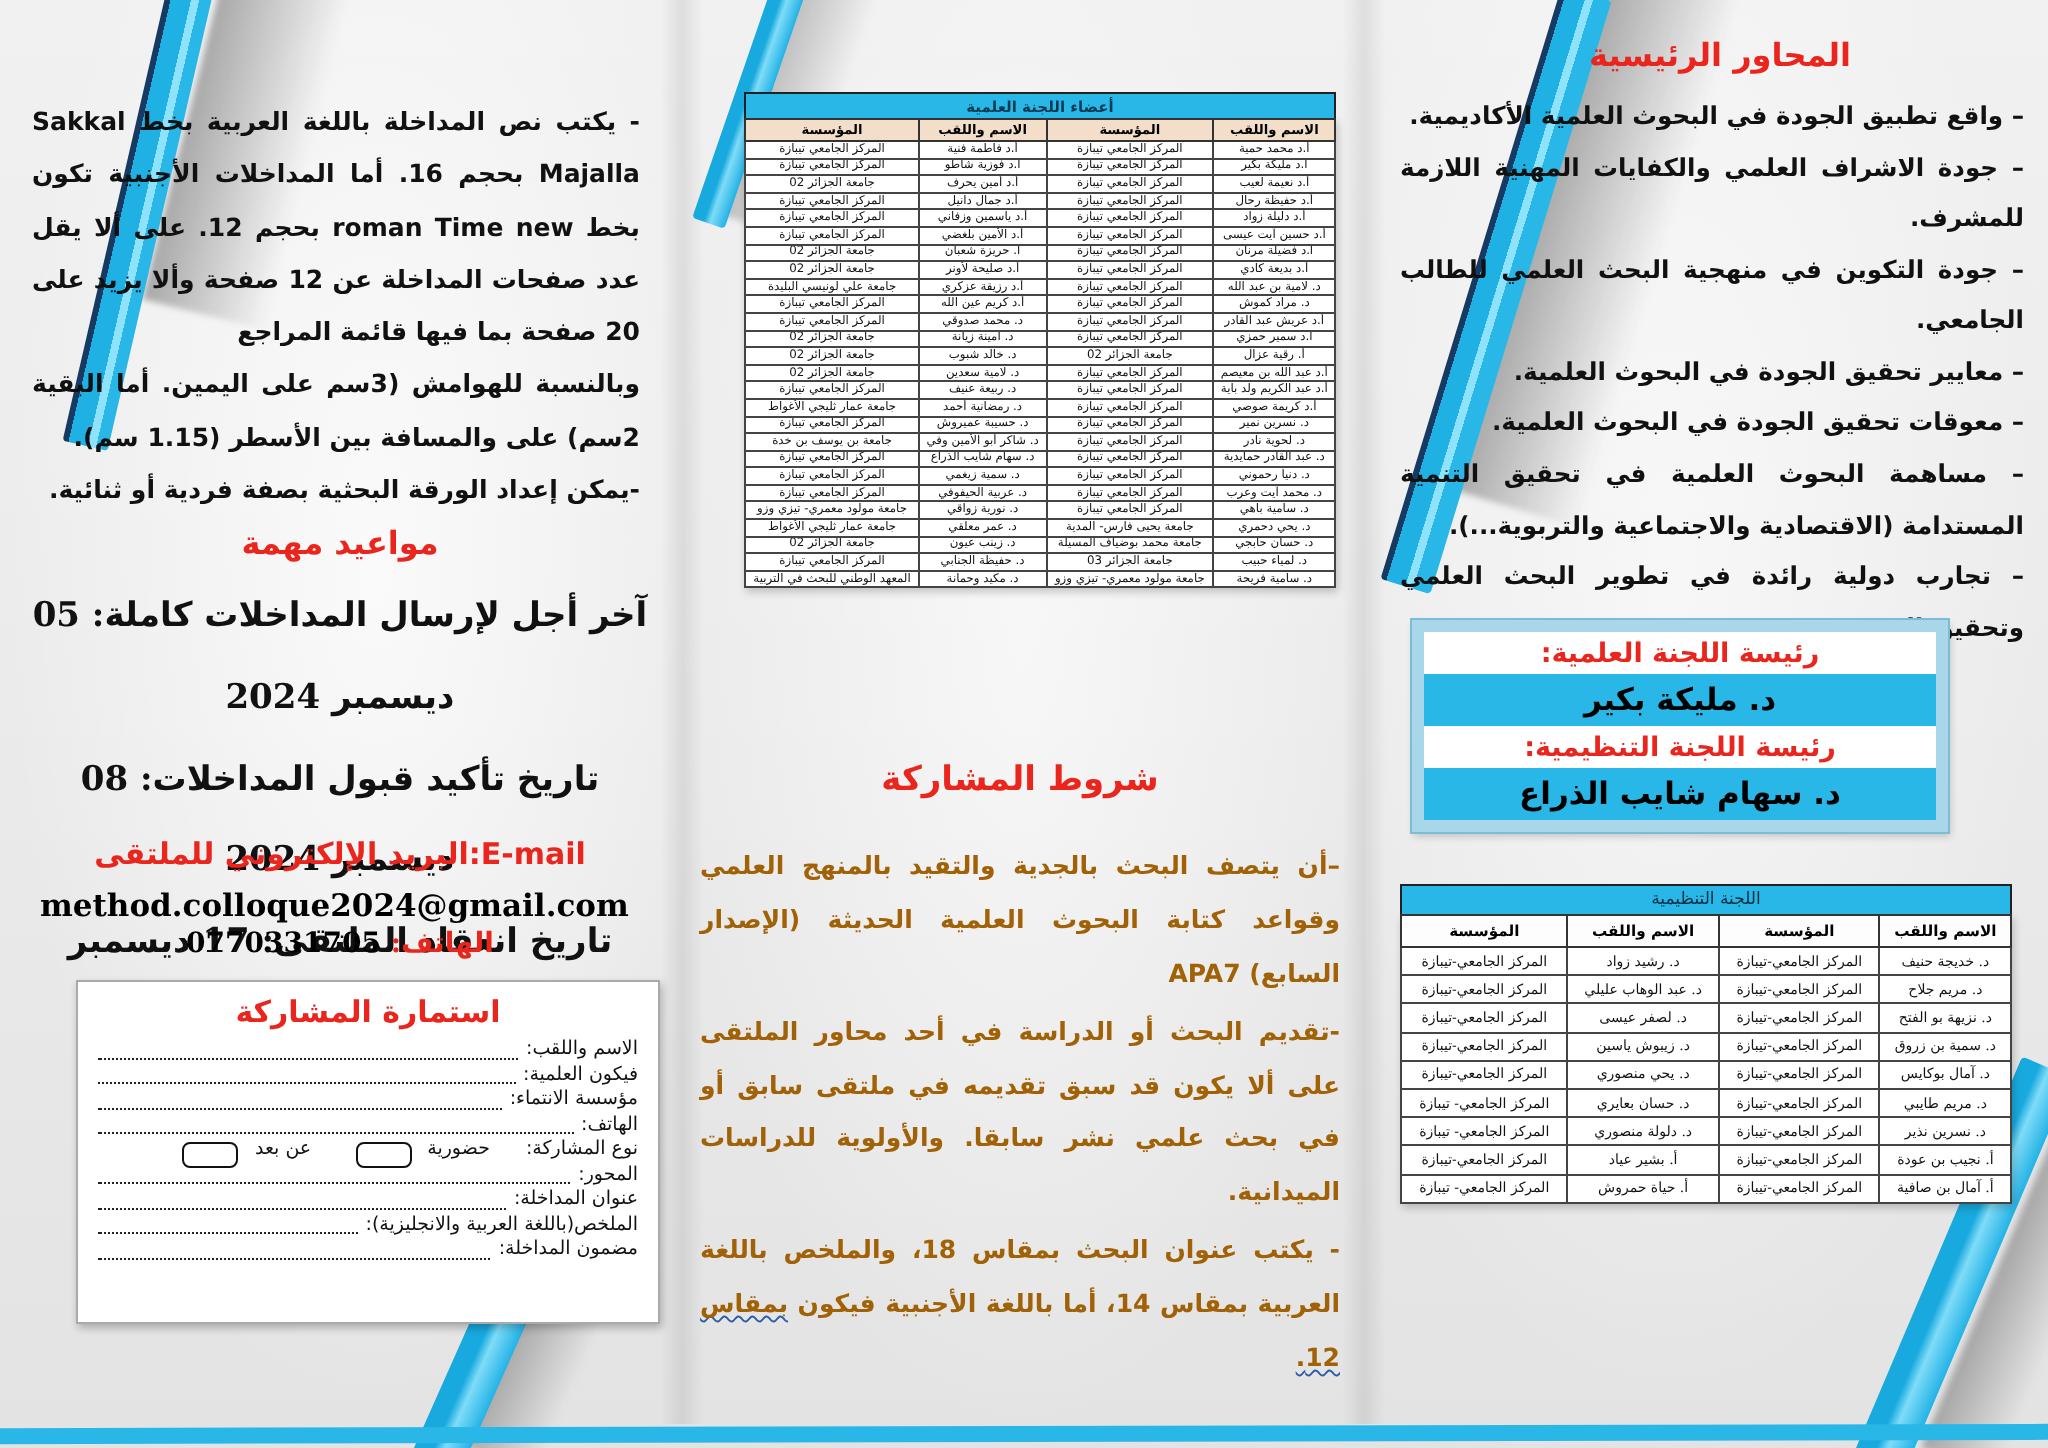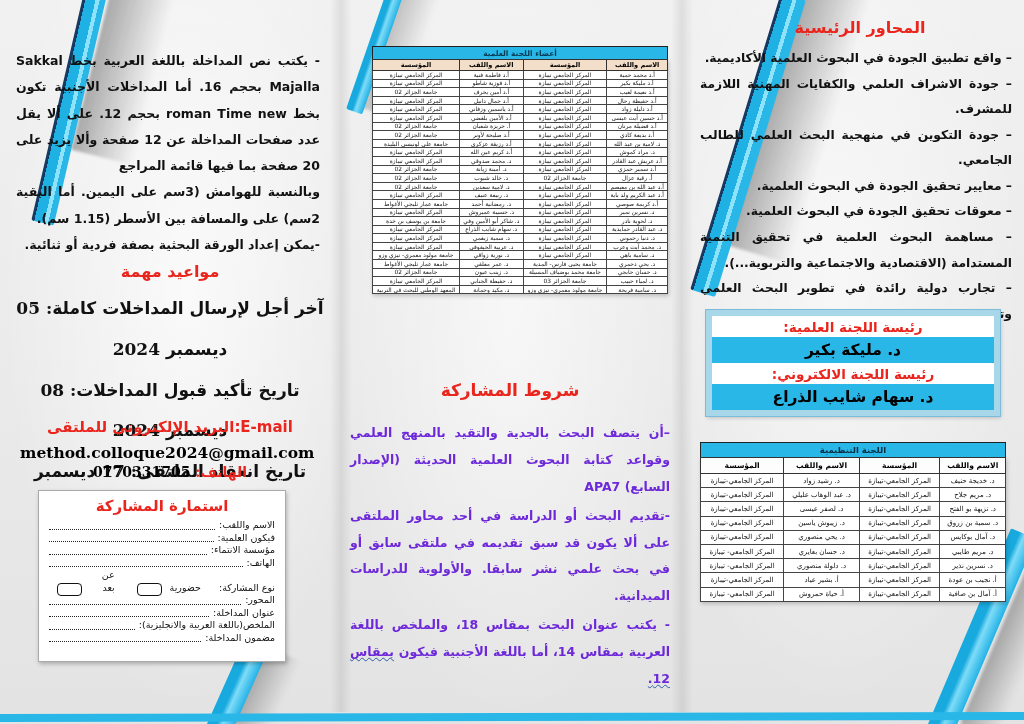--- a/index.html
+++ b/index.html
@@ -29,58 +29,58 @@
     font-size:12.5px;font-weight:bold;line-height:2.1;color:#111;}
   #guidelines p{margin:0;}
   #dates-title{position:absolute;left:60px;top:262px;width:220px;font-size:16px;}
   #dates{position:absolute;left:10px;top:288px;width:320px;direction:rtl;text-align:center;
     font-family:"DejaVu Serif","DejaVu Sans",serif;font-size:17px;font-weight:bold;line-height:2.4;color:#111;}
   #email-title{position:absolute;left:20px;top:418px;width:300px;font-size:15px;}
   #email-addr{position:absolute;left:20px;top:443px;width:300px;text-align:left;
     font-family:"DejaVu Serif","DejaVu Sans",serif;font-weight:bold;font-size:15.5px;color:#000;}
   #phone-line{position:absolute;left:20px;top:464px;width:300px;text-align:center;direction:rtl;
     font-size:14px;font-weight:bold;font-family:"DejaVu Serif","DejaVu Sans",serif;}
-  #form-box{position:absolute;left:38px;top:490px;width:248px;height:172px;background:#fff;
+  #form-box{position:absolute;left:38px;top:490px;width:292px;height:172px;background:#fff;
     border:1px solid #aaa;box-shadow:1px 2px 4px rgba(0,0,0,.25);padding:4px 10px 0 10px;box-sizing:border-box;}
   #form-title{font-size:15px;margin:2px 0 4px 0;}
   .f-row{display:flex;align-items:flex-end;direction:rtl;font-size:9.5px;line-height:1.32;color:#111;}
   .f-label{white-space:nowrap;margin-left:4px;}
   .dots{flex:1;border-bottom:1.6px dotted #222;transform:translateY(-2px);}
   .checkbox{display:inline-block;width:26px;height:11px;border:1.6px solid #111;border-radius:4px;margin:0 8px -2px 8px;}
   .choice-opt{margin-right:14px;}
 
   
   table{border-collapse:collapse;background:#fff;}
   #sci-table{position:absolute;left:372px;top:46px;width:296px;direction:rtl;
     border:1.4px solid #222;box-shadow:1px 2px 4px rgba(0,0,0,.2);}
   #sci-table caption{background:#29b7e8;border:1px solid #222;border-bottom:none;
     font-size:7.5px;font-weight:bold;padding:1.5px 0;text-align:center;color:#063a52;}
   #sci-table th{background:#f3dfc9;font-size:6.6px;font-weight:bold;border:.8px solid #333;padding:1px 0;}
   #sci-table td{font-size:5.9px;border:.8px solid #444;padding:.8px 1px;text-align:center;white-space:nowrap;
     overflow:hidden;max-width:78px;color:#111;}
   #cond-title{position:absolute;left:420px;top:380px;width:180px;font-size:17px;}
   #conditions{position:absolute;left:350px;top:420px;width:320px;direction:rtl;text-align:justify;
-    font-size:12.5px;font-weight:bold;line-height:2.15;color:#6d28d9;}
+    font-size:12.5px;font-weight:bold;line-height:2.15;color:#a16207;}
   #conditions p{margin:0 0 2px 0;}
   .wavy{text-decoration:underline wavy #2a5caa 1px;text-decoration-skip-ink:none;}
 
   
   #axes-title{position:absolute;left:770px;top:18px;width:180px;font-size:16px;}
   #axes{position:absolute;left:700px;top:46px;width:312px;direction:rtl;text-align:justify;
     font-size:12.3px;font-weight:bold;line-height:2.08;color:#111;}
   #axes div{margin:0;}
-  #chairs-box{position:absolute;left:706px;top:310px;width:294px;background:#fff;
+  #chairs-box{position:absolute;left:706px;top:310px;width:268px;background:#fff;
     border:6px solid #a9d7ea;outline:1px solid #7dbcd8;box-shadow:1px 2px 4px rgba(0,0,0,.2);
     box-sizing:border-box;text-align:center;}
   .chair-label{color:#e9251d;font-weight:bold;font-size:13.5px;padding:3px 0 2px 0;direction:rtl;}
   .chair-name{background:#29b7e8;color:#000;font-weight:bold;font-size:15.5px;padding:4px 0;direction:rtl;}
   #org-table{position:absolute;left:700px;top:442px;width:306px;direction:rtl;
     border:1.4px solid #222;box-shadow:1px 2px 4px rgba(0,0,0,.2);}
   #org-table caption{background:#29b7e8;border:1px solid #222;border-bottom:none;
-    font-size:8.5px;font-weight:bold;padding:2px 12px;text-align:center;color:#0a2d40;}
+    font-size:8.5px;font-weight:normal;padding:2px 12px;text-align:center;color:#0a2d40;}
   #org-table th{font-size:7.6px;font-weight:bold;border:.9px solid #333;padding:3px 0;background:#fdfdfd;}
   #org-table td{font-size:7px;border:.9px solid #444;padding:2.6px 1px;text-align:center;white-space:nowrap;
     font-family:"DejaVu Serif","DejaVu Sans",serif;color:#111;}
 </style>
 </head>
 <body>
 
 <div class="panel-sheen" id="sheen-l"></div>
 <div class="panel-sheen" id="sheen-m"></div>
 <div class="panel-sheen" id="sheen-r"></div>
@@ -343,21 +343,21 @@
     <div>– جودة الاشراف العلمي والكفايات المهنية اللازمة للمشرف.</div>
     <div>– جودة التكوين في منهجية البحث العلمي للطالب الجامعي.</div>
     <div>– معايير تحقيق الجودة في البحوث العلمية.</div>
     <div>– معوقات تحقيق الجودة في البحوث العلمية.</div>
     <div>– مساهمة البحوث العلمية في تحقيق التنمية المستدامة (الاقتصادية والاجتماعية والتربوية...).</div>
     <div>– تجارب دولية رائدة في تطوير البحث العلمي وتحقيق الجودة فيه.</div>
   </div>
 <div id="chairs-box">
   <div class="chair-label">رئيسة اللجنة العلمية:</div>
   <div class="chair-name">د. مليكة بكير</div>
-  <div class="chair-label">رئيسة اللجنة الالكتروني:</div>
+  <div class="chair-label">رئيسة اللجنة التنظيمية:</div>
   <div class="chair-name">د. سهام شايب الذراع</div>
 </div>
 <table id="org-table">
   <caption>اللجنة التنظيمية</caption>
   <thead>
       <tr id="org-head">
         <th>الاسم واللقب</th>
         <th>المؤسسة</th>
         <th>الاسم واللقب</th>
         <th>المؤسسة</th>

